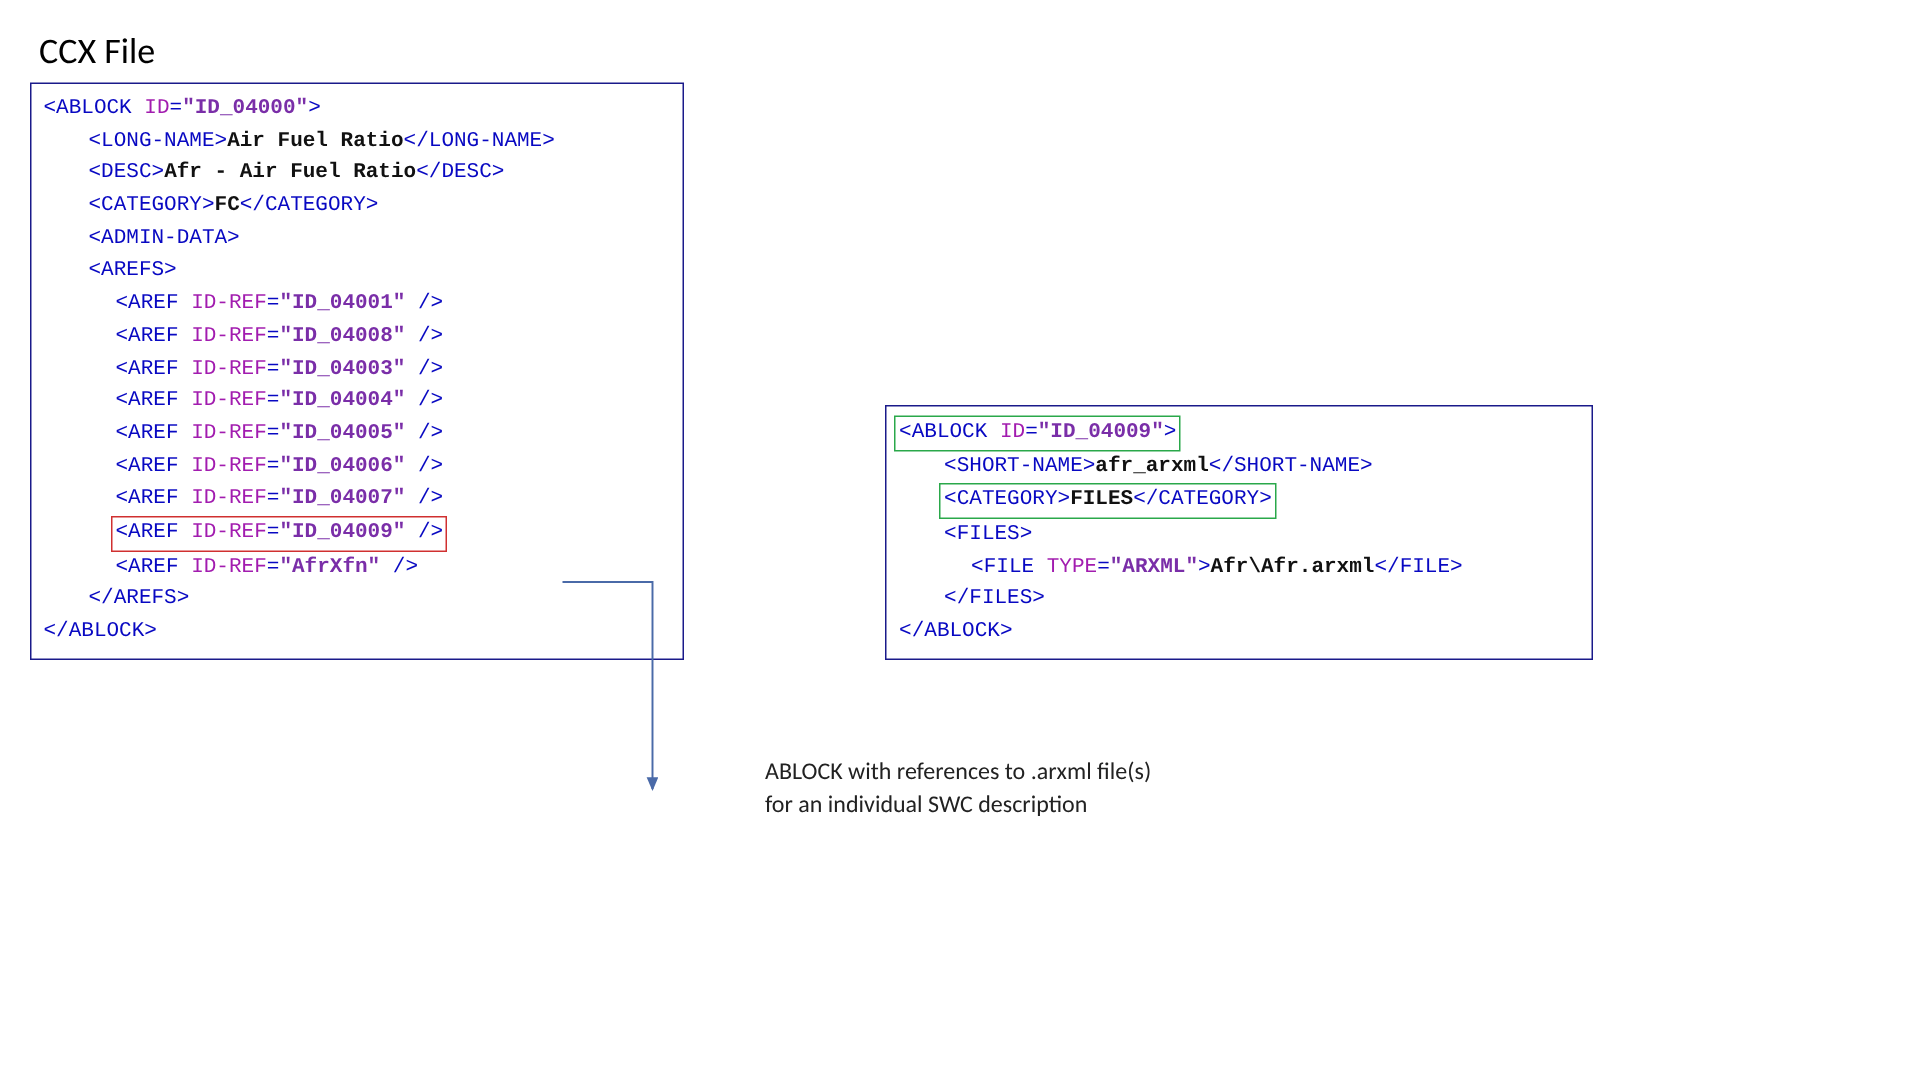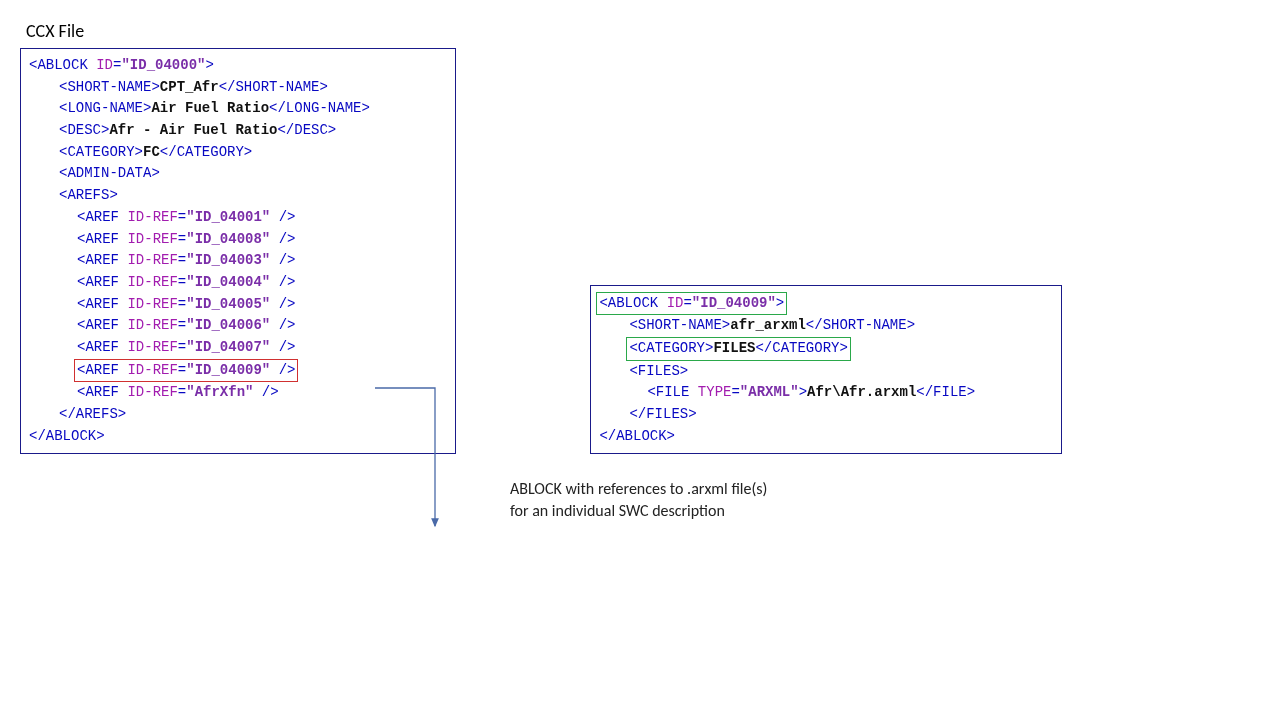--- a/index.html
+++ b/index.html
@@ -8,21 +8,21 @@
     font-family: "Consolas", "Courier New", monospace;
     font-size: 14px;
     background: #fff;
     width: 1280px;
     height: 720px;
     box-sizing: border-box;
     position: relative;
   }
   .title {
     font-family: "Calibri", Arial, sans-serif;
-    font-size: 18px;
+    font-size: 24px;
     margin-bottom: 6px;
     margin-left: 6px;
   }
   .code-box {
     border: 1px solid #1a1a8a;
     padding: 6px 8px;
     display: inline-block;
     line-height: 1.55;
   }
   .code-box.top {
@@ -48,21 +48,21 @@
   }
   .hl-green {
     border: 1px solid #2aa84a;
     display: inline-block;
     padding: 0 2px;
     margin-left: -3px;
   }
   .caption {
     position: absolute;
     left: 510px;
-    top: 478px;
+    top: 504px;
     font-family: "Calibri", Arial, sans-serif;
     font-size: 16px;
     color: #222;
     line-height: 1.35;
   }
   svg.arrow {
     position: absolute;
     left: 375px;
     top: 388px;
     width: 80px;
@@ -74,21 +74,20 @@
 <body>
 
 
 
 <div class="title">CCX File</div>
 
 
 <div class="code-box top">
   <div class="line"><span class="t-tag">&lt;ABLOCK </span><span class="t-attr">ID</span><span class="t-tag">=</span><span class="t-val">"ID_04000"</span><span class="t-tag">&gt;</span></div>
 
-  <div class="line indent1"><span class="t-tag">&lt;SHORT-NAME&gt;</span><span class="t-text">CPT_Afr</span><span class="t-tag">&lt;/SHORT-NAME&gt;</span></div>
 
   <div class="line indent1"><span class="t-tag">&lt;LONG-NAME&gt;</span><span class="t-text">Air Fuel Ratio</span><span class="t-tag">&lt;/LONG-NAME&gt;</span></div>
 
   <div class="line indent1"><span class="t-tag">&lt;DESC&gt;</span><span class="t-text">Afr - Air Fuel Ratio</span><span class="t-tag">&lt;/DESC&gt;</span></div>
 
   <div class="line indent1"><span class="t-tag">&lt;CATEGORY&gt;</span><span class="t-text">FC</span><span class="t-tag">&lt;/CATEGORY&gt;</span></div>
 
   <div class="line indent1"><span class="t-tag">&lt;ADMIN-DATA&gt;</span></div>
 
   <div class="line indent1"><span class="t-tag">&lt;AREFS&gt;</span></div>

